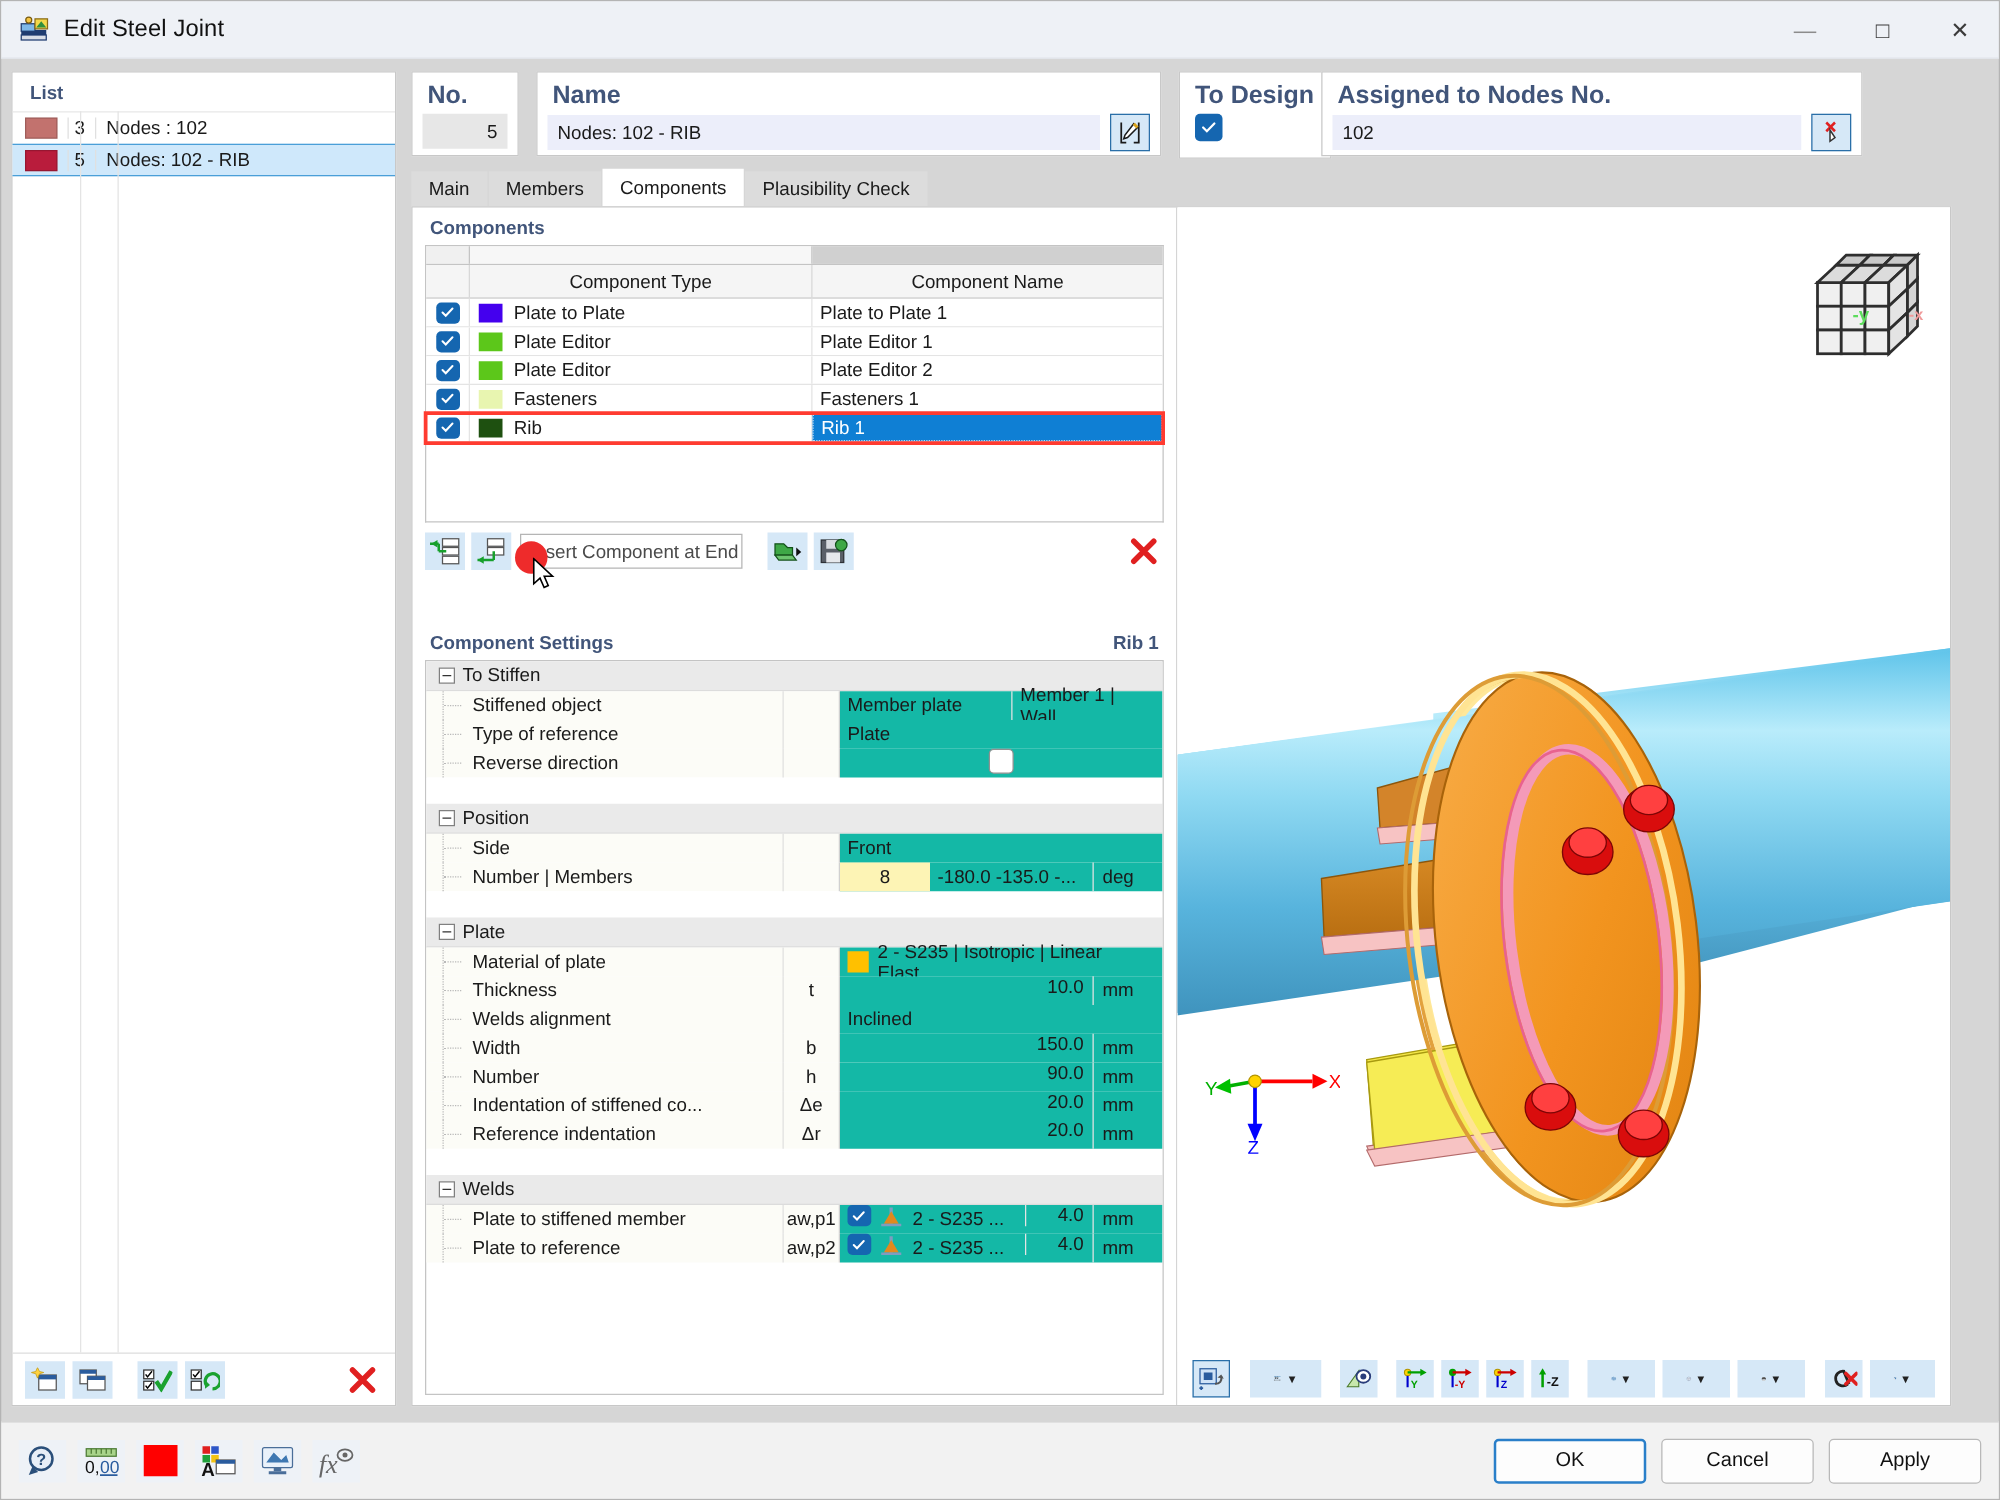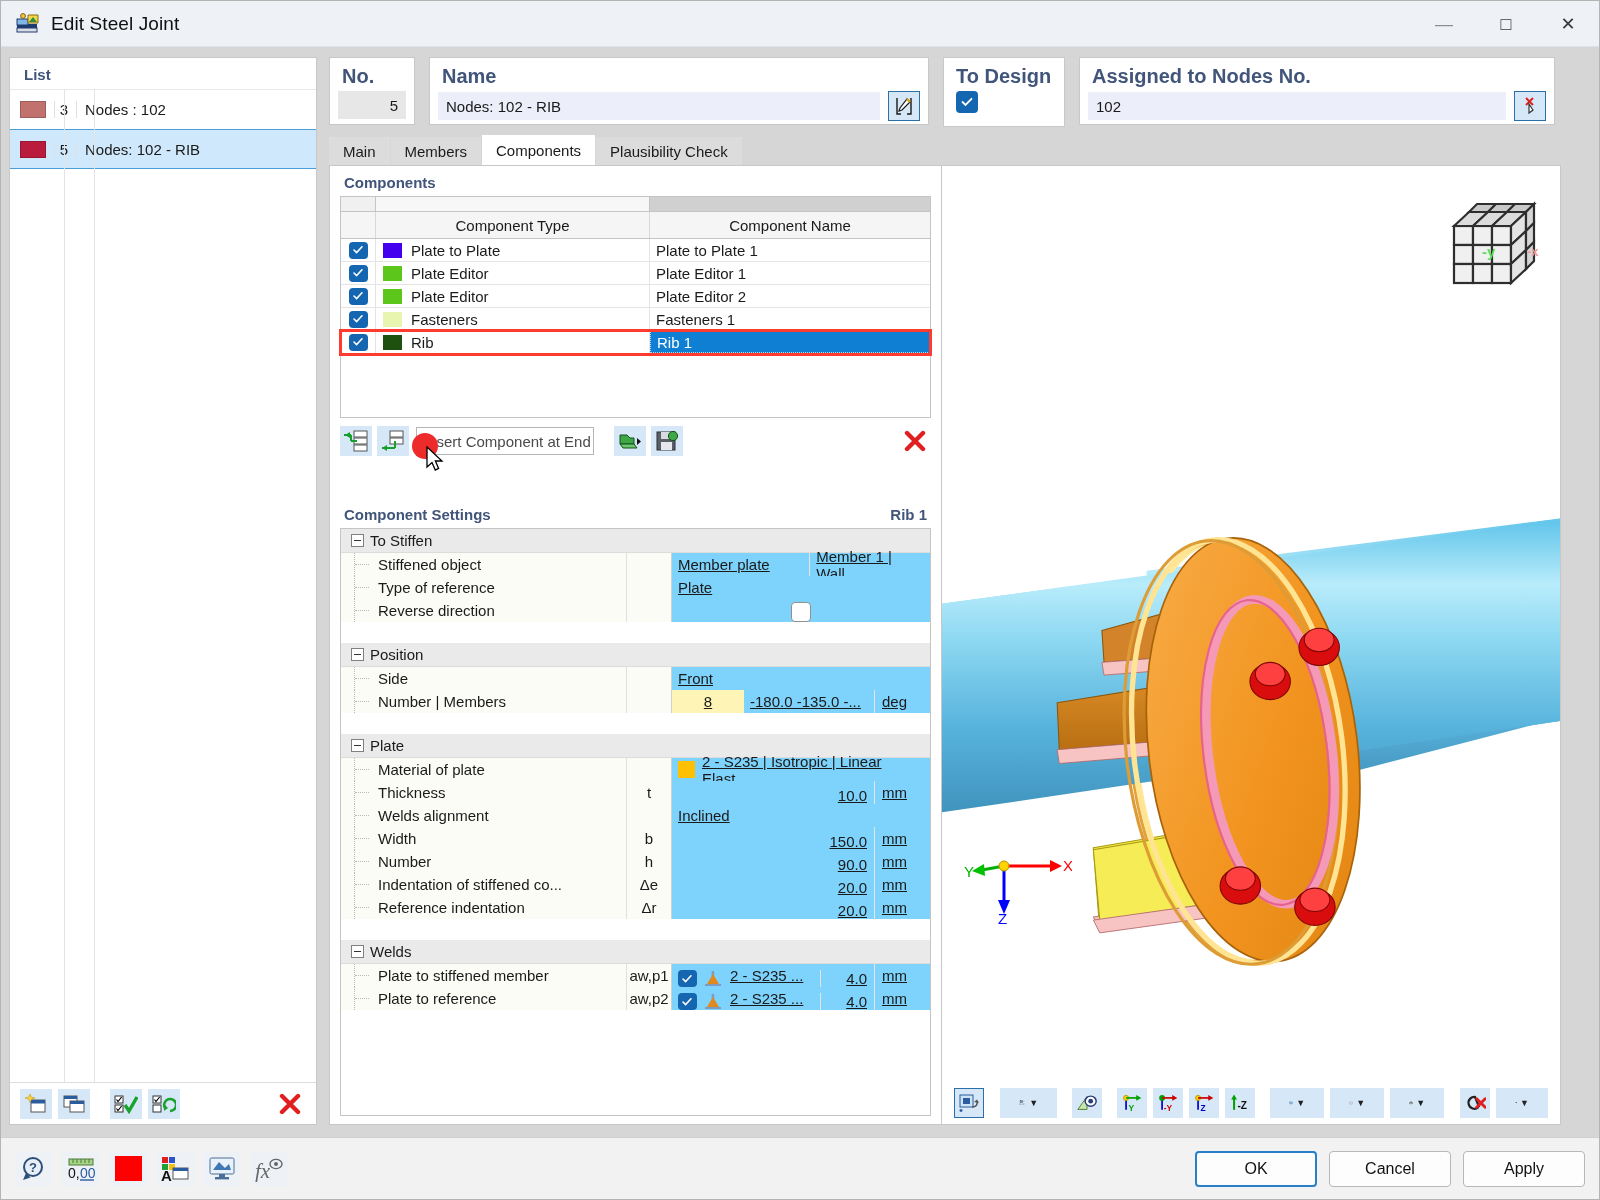--- a/index.html
+++ b/index.html
@@ -50,21 +50,21 @@
     position: absolute; left: 8px; top: 10px; width: 308px; bottom: 74px;
     background: #ffffff; border: 1px solid #c8c8c8;
     display: flex; flex-direction: column;
   }
   .panel-caption {
     font-weight: bold; color: #41557a; font-size: 15px;
     padding: 8px 0 6px 14px;
   }
   .list-rows { flex: 1; position: relative; }
   .list-row {
-    display: flex; align-items: center; height: 40px;
+    display: flex; align-items: center; height: 26px;
     border-top: 1px solid #e8e8e8;
     font-size: 15px;
     justify-content: center;
   }
   .list-row.sel {
     background: #cfe8fb; border-top: 1px solid #4a9fd8; border-bottom: 1px solid #4a9fd8;
   }
   .lr-swatch { width: 26px; height: 17px; margin: 0 8px 0 10px; flex: none; border: 1px solid rgba(0,0,0,.18); }
   .lr-no { width: 22px; text-align: right; padding-right: 8px; border-left: 1px solid #e0e0e0; }
   .lr-text { padding-left: 8px; border-left: 1px solid #e0e0e0; flex: 1; }
@@ -94,21 +94,21 @@
   }
   .fb-input {
     height: 28px; background: #eceefa; margin: 0 8px 8px 8px;
     display: flex; align-items: center; padding: 0 8px; font-size: 15px;
   }
   .fb-input.readonly { background: #e7e7e7; justify-content: flex-end; }
 
   #box-no  { left: 328px; top: 10px; width: 86px; height: 68px; }
   #box-name{ left: 428px; top: 10px; width: 500px; height: 68px; }
   #box-design { left: 942px; top: 10px; width: 122px; height: 70px; }
-  #box-nodes { left: 1078px; top: 10px; width: 476px; height: 68px; }
+  #box-nodes { left: 1056px; top: 10px; width: 433px; height: 68px; }
 
   .name-row { display: flex; align-items: center; margin: 0 8px 8px 8px; gap: 8px; }
   .name-row .fb-input { flex: 1; margin: 0; }
   .icon-btn {
     width: 32px; height: 30px; background: #d6e8f7; border: 1px solid #2a6fa8;
     display: flex; align-items: center; justify-content: center; cursor: default; flex: none;
   }
 
   .chkblue {
     width: 22px; height: 22px; background: #1566b0; border-radius: 4px;
@@ -207,21 +207,21 @@
   .prow {
     display: flex; height: 23px; font-size: 15px; align-items: stretch; background: #fcfcf7;
   }
   .prow .indent { width: 24px; border-left: 1px dotted #b9b9b9; margin-left: 13px; flex: none; position: relative; }
   .prow .indent::after {
     content:""; position:absolute; left:0; top:11px; width: 14px; border-top: 1px dotted #b9b9b9;
   }
   .prow .pname { width: 248px; display: flex; align-items: center; }
   .prow .psym  { width: 46px; display: flex; align-items: center; justify-content: center;
                  border-left: 1px solid #e0e0e0; border-right: 1px solid #d0d0d0; }
-  .prow .pval  { flex: 1; display: flex; align-items: flex-end; background: #7dd3fc; text-decoration: underline; }
+  .prow .pval  { flex: 1; display: flex; align-items: flex-start; background: #14b8a6; }
   .pv-cell { display: flex; align-items: center; padding: 0 6px; height: 100%; }
   .pv-sep  { border-left: 1px solid #e4e4e4; }
   .unit { width: 56px; padding-left: 7px; border-left: 1px solid #e4e4e4; height: 100%; display: flex; align-items: center; }
   .numfield { flex: 1; text-align: right; padding-right: 7px; }
   .yellowcell { background: #fdf4b5; width: 72px; display: flex; align-items: center; justify-content: center; height: 100%; }
   .gap-row { height: 21px; background: #fff; }
   .matswatch { width: 17px; height: 17px; background: #ffc000; margin-right: 7px; flex: none; }
   .weldtri { width: 22px; display: flex; align-items: center; justify-content: center; }
 
   

